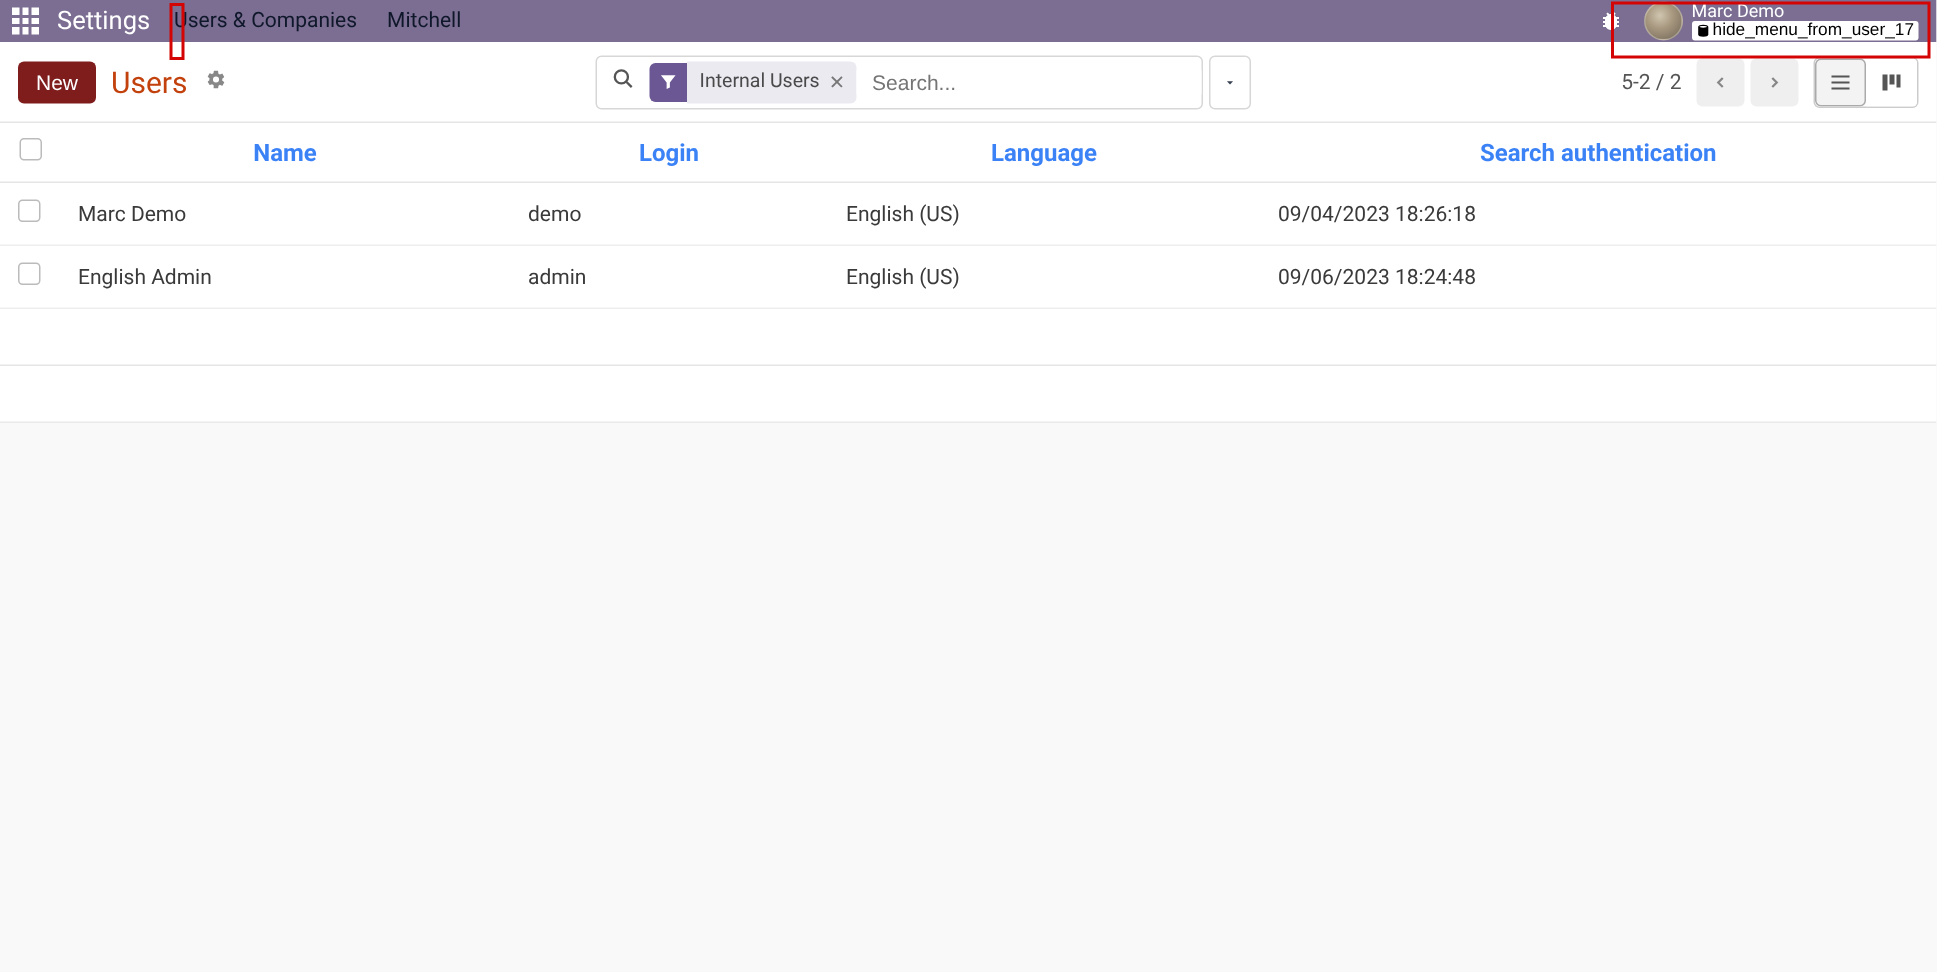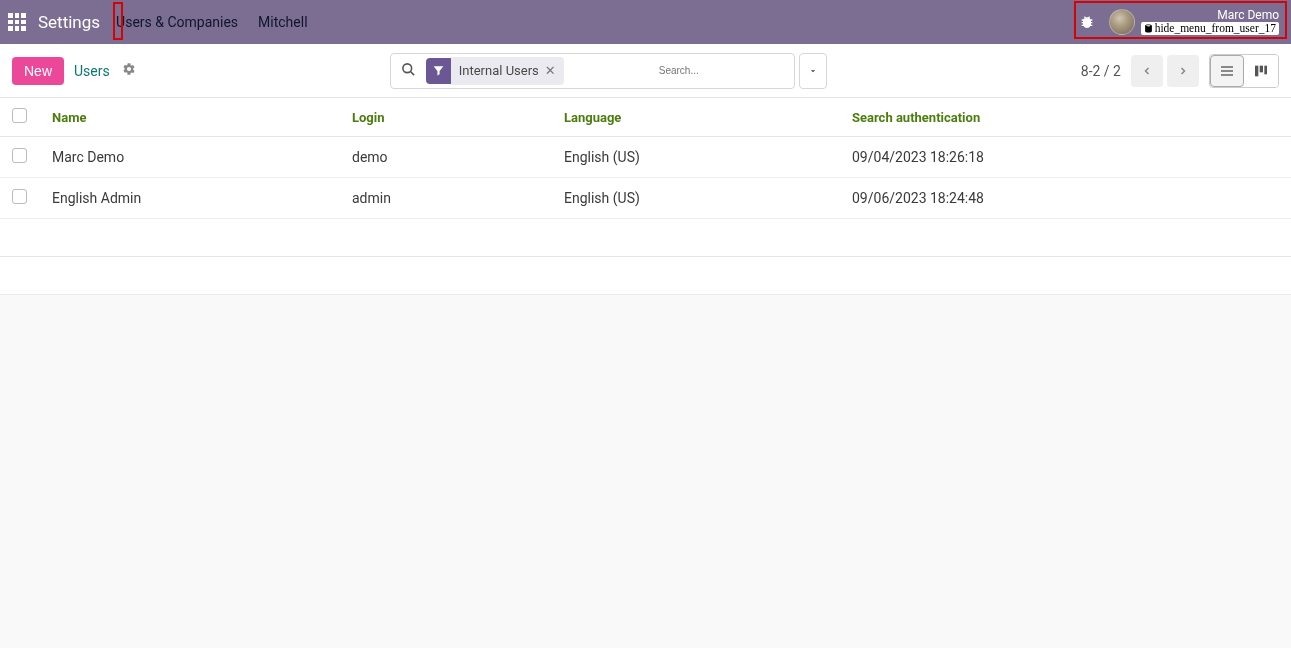--- a/index.html
+++ b/index.html
@@ -8,28 +8,27 @@
     font-size: 14px;
     color: #374151;
     background: #f9f9f9;
     width: 1291px;
     height: 648px;
     overflow: hidden;
   }
 
   
   .navbar {
-    height: 44px;
+    height: 28px;
     background: #7b6e92;
     display: flex;
     align-items: center;
     color: #fff;
     padding: 0 8px;
     position: relative;
-    text-align: right;
   }
   .apps-grid {
     width: 18px; height: 18px;
     display: grid;
     grid-template-columns: repeat(3,1fr);
     grid-template-rows: repeat(3,1fr);
     gap: 2px;
     margin-right: 12px;
     cursor: pointer;
   }
@@ -74,21 +73,21 @@
     width: 26px; height: 26px;
     border-radius: 50%;
     background: radial-gradient(circle at 40% 35%, #d0c6b0 0%, #a89880 40%, #6e6454 100%);
     border: 1px solid rgba(255,255,255,0.3);
   }
   .user-text { display:flex; flex-direction:column; line-height:1.1; }
   .user-name { font-size:12px; color:#fff; }
   .db-badge {
     background:#fff;
     color:#000;
-    font-family: Liberation Serif, serif;
+    font-family: Liberation Sans, sans-serif;
     font-size:11.5px;
     padding: 0 3px;
     border-radius:2px;
     display:flex;
     align-items:center;
     gap:2px;
   }
   .db-badge svg { width:9px; height:9px; }
   .red-box2 {
     position:absolute;
@@ -103,29 +102,29 @@
   .controlbar {
     height: 54px;
     background:#fff;
     border-bottom: 1px solid #e5e5e5;
     display:flex;
     align-items:center;
     padding: 0 12px;
     gap: 8px;
   }
   .btn-new {
-    background:#ec4899;
+    background:#7f1d1d;
     color:#fff;
     border:none;
     padding:6px 12px;
     border-radius:4px;
     font-size:14px;
     cursor:pointer;
   }
-  .breadcrumb-title { font-size:14px; color:#0f766e; margin-left:2px; }
+  .breadcrumb-title { font-size:20px; color:#c2410c; margin-left:2px; }
   .gear { color:#888; cursor:pointer; margin-left:4px; }
 
   .search-wrap {
     margin-left:auto;
     margin-right:auto;
     position:relative;
   }
   .search-box {
     display:flex;
     align-items:center;
@@ -157,23 +156,22 @@
     color:#4a4a4a;
     gap:6px;
     font-size:13px;
   }
   .chip-close { cursor:pointer; color:#777; }
   .search-input {
     border:none;
     outline:none;
     flex:1;
     padding:0 10px;
-    font-size:10px;
+    font-size:14px;
     color:#555;
-    text-align:center;
   }
   .search-caret {
     border:1px solid #d7d7d7;
     border-radius:4px;
     height:36px;
     width:28px;
     margin-left:4px;
     display:flex;
     align-items:center;
     justify-content:center;
@@ -200,24 +198,24 @@
     cursor:pointer;
     background:#fff;
     color:#555;
   }
   .view-btn.active { background:#f3f3f3; border:1px solid #aaa; border-radius:4px; }
 
   
   .table-wrap { background:#fff; }
   table { width:100%; border-collapse:collapse; }
   thead th {
-    text-align:left;
-    font-size:13px;
+    text-align:center;
+    font-size:16px;
     font-weight:700;
-    color:#4d7c0f;
+    color:#3b82f6;
     padding:10px 12px;
     border-bottom:1px solid #e5e5e5;
     background:#fff;
   }
   tbody td {
     padding:11px 12px;
     border-bottom:1px solid #eee;
     font-size:14px;
     color:#3a3a3a;
     background:#fff;
@@ -314,21 +312,21 @@
       </div>
       <div class="search-caret">
         <svg width="10" height="10" viewBox="0 0 24 24" fill="currentColor">
             <path d="M7 10l5 5 5-5z"></path>
           </svg>
       </div>
     </div>
   </div>
 
   <div class="right-controls">
-    <span class="pager">8-2 / 2</span>
+    <span class="pager">5-2 / 2</span>
     <div class="pager-btns">
       <div class="pager-btn">
         <svg width="12" height="12" viewBox="0 0 24 24" fill="none" stroke="currentColor" stroke-width="3">
             <polyline points="15 18 9 12 15 6"></polyline>
           </svg>
       </div>
       <div class="pager-btn">
         <svg width="12" height="12" viewBox="0 0 24 24" fill="none" stroke="currentColor" stroke-width="3">
             <polyline points="9 18 15 12 9 6"></polyline>
           </svg>

